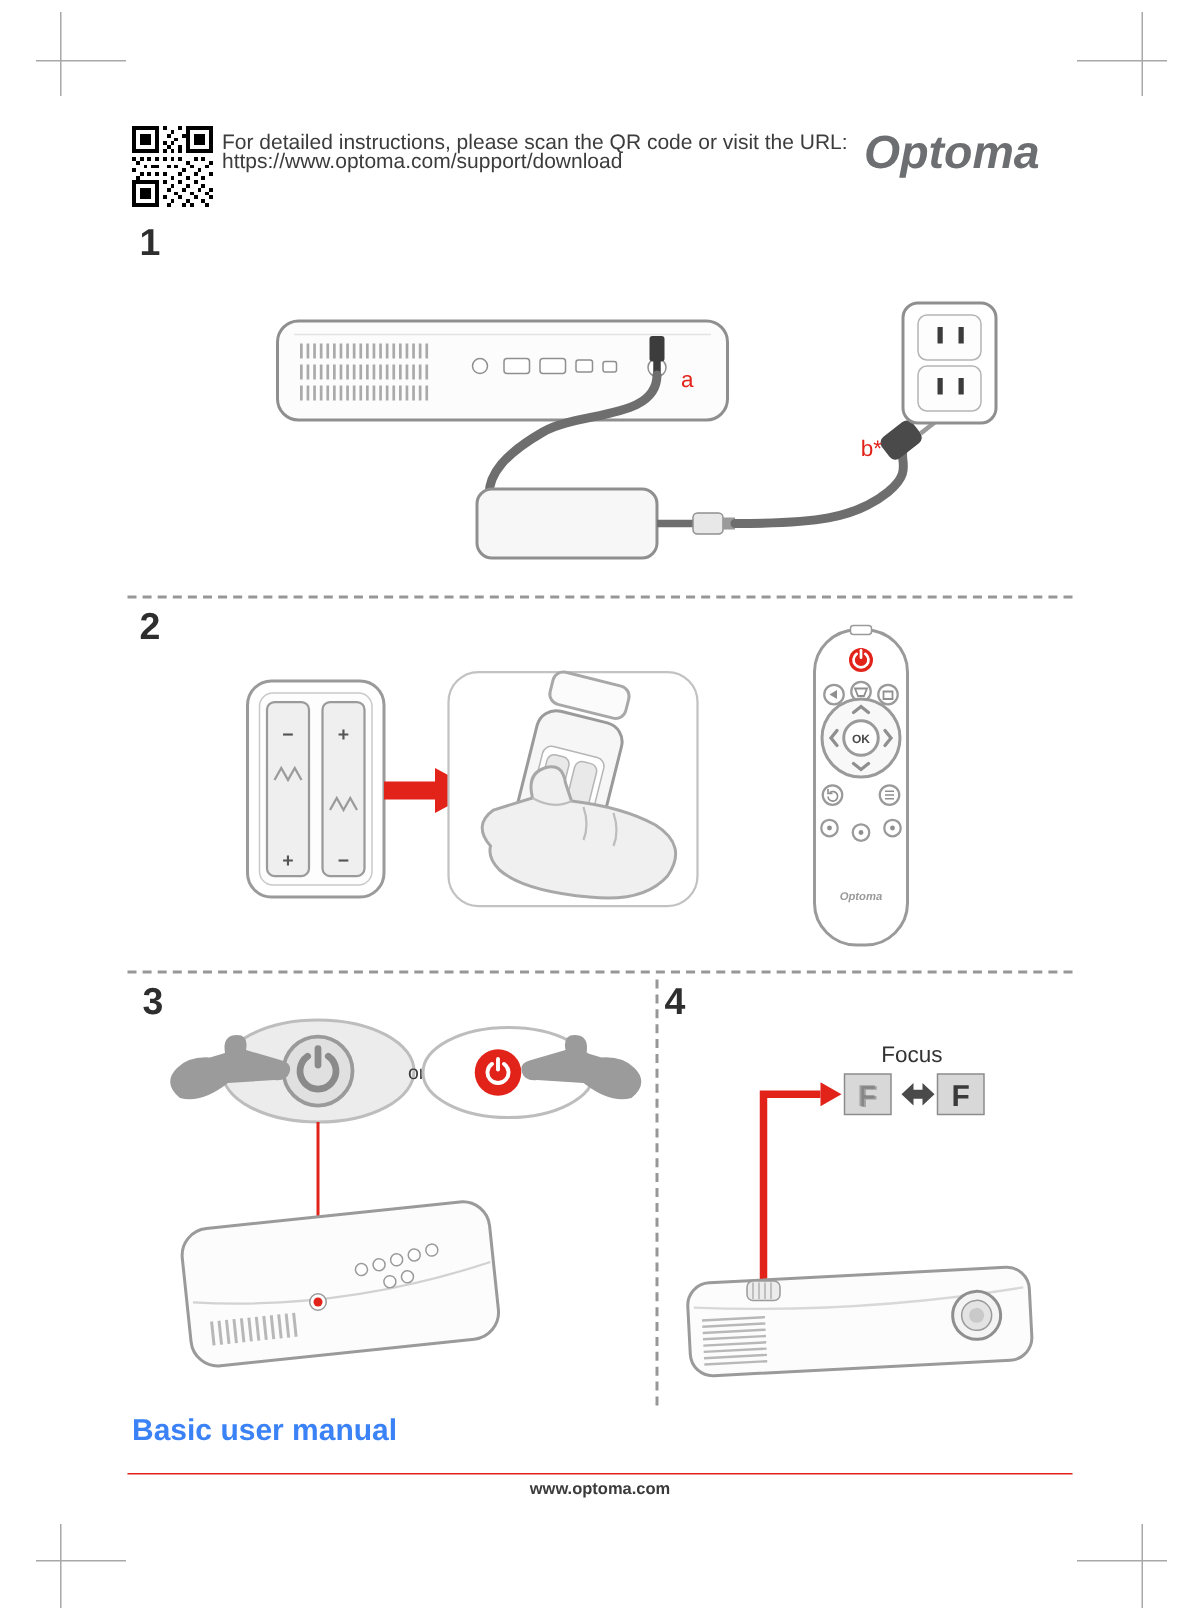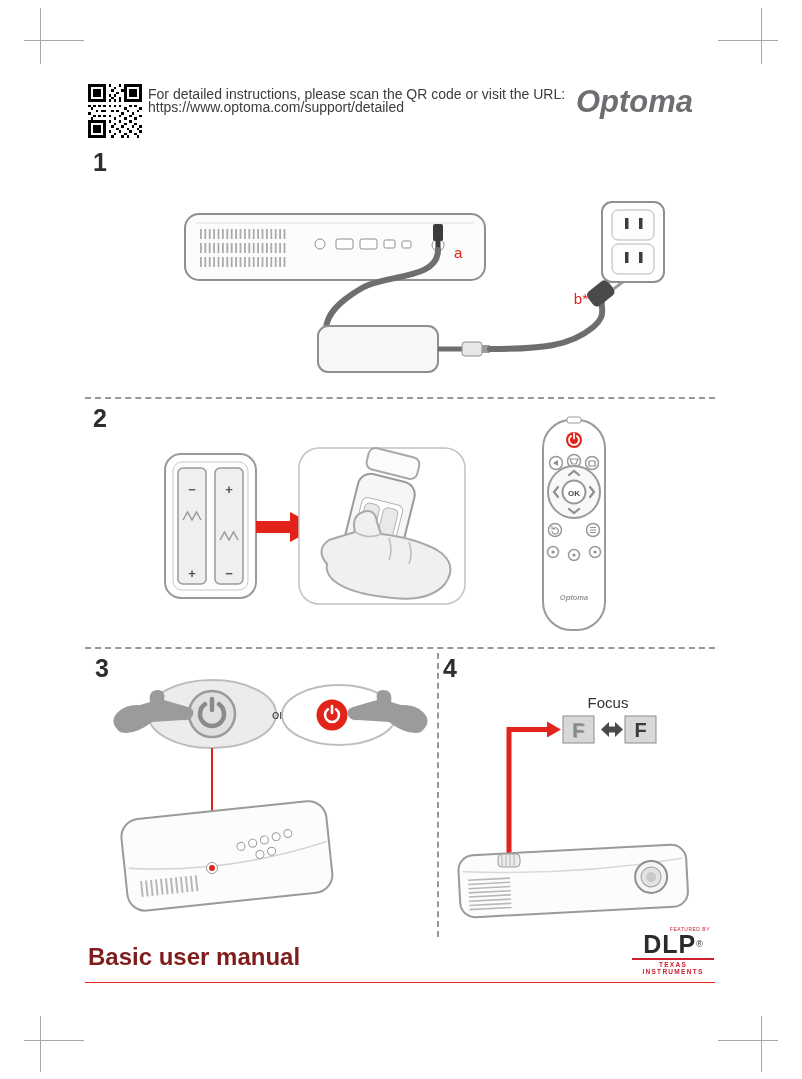--- a/index.html
+++ b/index.html
@@ -4,21 +4,21 @@
 <style>
   html,body{margin:0;padding:0}
   body{background:#ffffff;font-family:"Liberation Sans",sans-serif}
   .page{position:relative;width:802px;height:1079px;background:#fff;overflow:hidden}
   .crop{position:absolute;background:#a8a8a8}
   .header-text{position:absolute;left:148px;top:88px;font-size:14px;color:#3c3c3c;line-height:13px}
   .brand-logo{position:absolute;left:576px;top:84px;font-size:31px;font-weight:bold;font-style:italic;color:#6d6e71}
   .step-num{position:absolute;font-size:25px;font-weight:bold;color:#2e2e2e}
   .dash-h{position:absolute;height:0;border-top:2px dashed #979797}
   .dash-v{position:absolute;width:0;border-left:2px dashed #979797}
-  .footer-title{position:absolute;left:88px;top:943px;font-size:24px;font-weight:bold;color:#7f1d1d}
+  .footer-title{position:absolute;left:88px;top:943px;font-size:20px;font-weight:bold;color:#3b82f6}
   .footer-line{position:absolute;left:85px;top:982px;width:630px;height:1px;background:#e2231a}
   .footer-site{position:absolute;left:85px;top:987px;width:630px;text-align:center;font-size:11px;font-weight:bold;color:#3a3a3a}
   .dlp{position:absolute;left:632px;top:926px;width:82px;text-align:center;color:#2b2b2b}
   .dlp-feat{font-size:5px;color:#cf2030;text-align:right;letter-spacing:.5px;padding-right:4px}
   .dlp-name{font-size:25px;font-weight:bold;letter-spacing:1px;line-height:25px}
   .dlp-reg{font-size:9px;vertical-align:super}
   .dlp-co{font-size:6.5px;color:#cf2030;letter-spacing:1.3px;border-top:2px solid #cf2030;padding-top:1px;margin-top:1px;font-weight:bold}
   svg{position:absolute;display:block}
   svg text{font-family:"Liberation Sans",sans-serif}
   .red-label{fill:#e2231a;font-size:15px}
@@ -65,21 +65,21 @@
                M8 12h1v1h-1z M10 13h1v1h-1z M12 12h1v1h-1z M14 13h1v1h-1z M16 12h1v1h-1z M18 13h1v1h-1z M20 12h1v1h-1z
                M8 14h1v1h-1z M10 15h1v1h-1z M12 14h1v1h-1z M14 15h1v1h-1z M16 14h1v1h-1z M18 15h1v1h-1z M20 16h1v1h-1z
                M9 16h1v1h-1z M11 17h1v1h-1z M13 16h1v1h-1z M15 17h1v1h-1z M17 16h1v1h-1z M19 17h1v1h-1z
                M8 18h1v1h-1z M10 19h1v1h-1z M12 18h1v1h-1z M14 19h1v1h-1z M16 18h1v1h-1z M18 19h1v1h-1z M20 18h1v1h-1z
                M9 20h1v1h-1z M13 20h1v1h-1z M15 20h1v1h-1z M19 20h1v1h-1z"></path>
     </g>
   </svg>
 
   <div class="header-text">
     <div>For detailed instructions, please scan the QR code or visit the URL:</div>
-    <div>https://www.optoma.com/support/detailed</div>
+    <div>https://www.optoma.com/support/download</div>
   </div>
 
   <div class="brand-logo">Optoma</div>
 
   <div class="step-num" style="left:93px;top:148px">1</div>
 
   <svg style="left:150px;top:196px" width="560" height="195" viewBox="0 0 560 195">
 
     <g>
       <rect x="35" y="18" width="300" height="66" rx="14" fill="#fcfcfc" stroke="#8f8f8f" stroke-width="2"></rect>
@@ -304,21 +304,17 @@
     </g>
 
     <g>
       <rect x="53" y="202" width="22" height="13" rx="4" fill="#ececec" stroke="#9a9a9a"></rect>
       <path d="M57,203 V214 M61,203 V214 M65,203 V214 M69,203 V214" stroke="#b0b0b0" stroke-width="1" fill="none"></path>
     </g>
   </svg>
 
   <div class="footer-title">Basic user manual</div>
 
-  <div class="dlp">
-    <div class="dlp-feat">FEATURED BY</div>
-    <div><span class="dlp-name">DLP</span><span class="dlp-reg">®</span></div>
-    <div class="dlp-co">TEXAS INSTRUMENTS</div>
-  </div>
 
   <div class="footer-line"></div>
+  <div class="footer-site">www.optoma.com</div>
 
 </div>
 
 </body></html>

